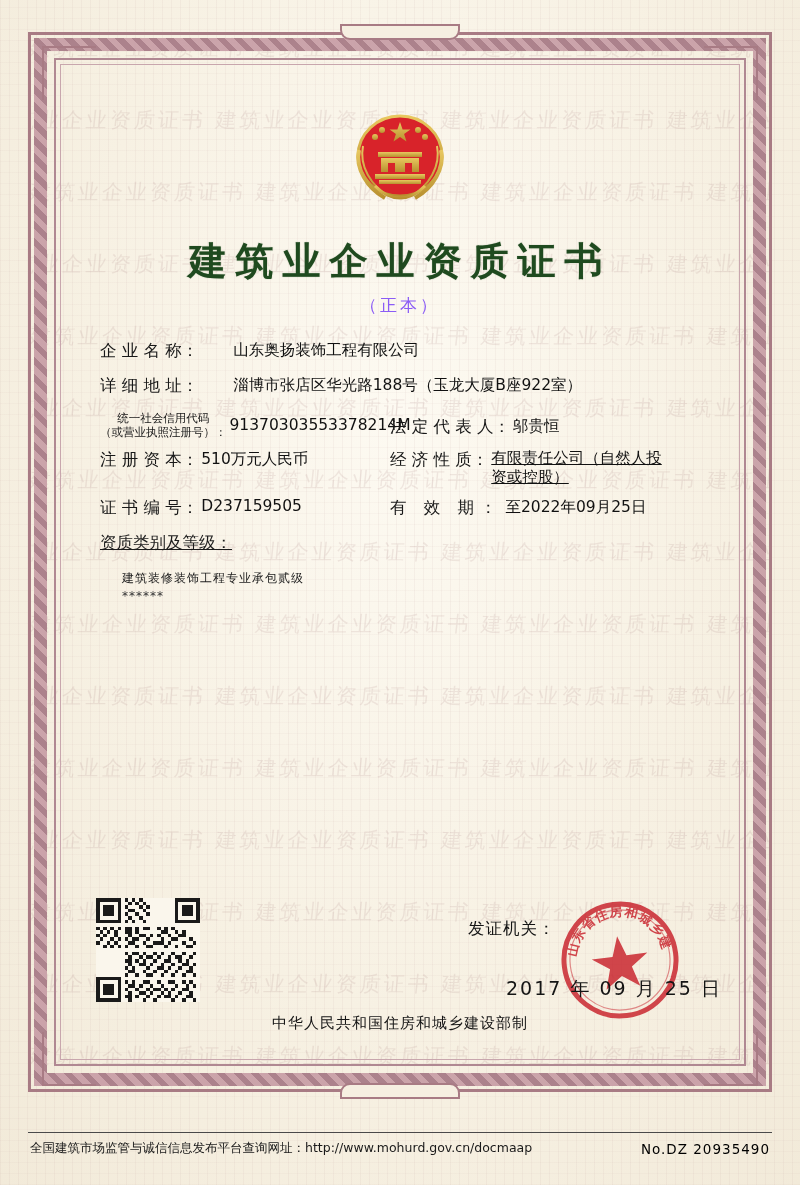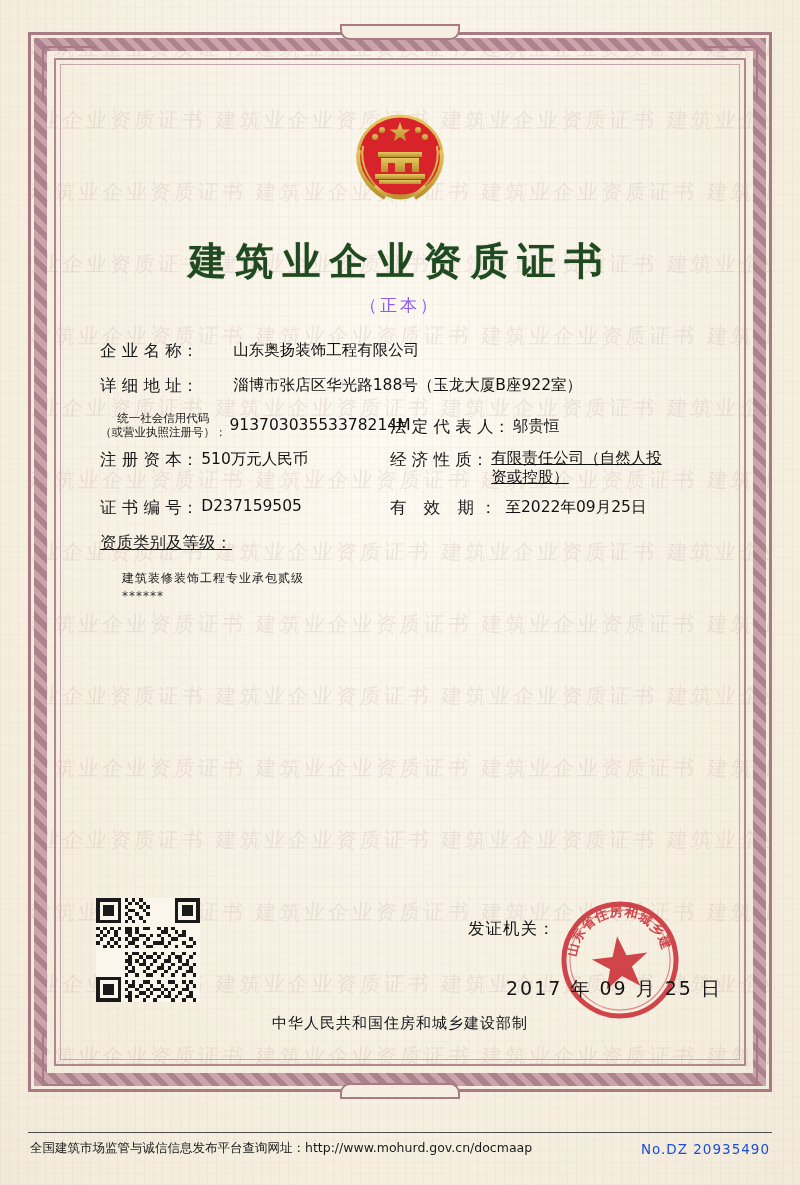--- a/index.html
+++ b/index.html
@@ -237,21 +237,21 @@
     font-family: "DejaVu Sans", sans-serif;
     font-size: 12.5px;
     color: #1a1a1a;
   }
   .footer-right {
     position: absolute;
     right: 30px; bottom: 28px;
     font-family: "DejaVu Sans", sans-serif;
     font-size: 13.5px;
     letter-spacing: 1px;
-    color: #1d4ed8;
+    color: #000000;
   }
 </style>
 </head>
 <body>
 
 <div id="page">
 
   <div class="bg-texture"></div>
 
   <div class="watermark-layer" id="wm">

